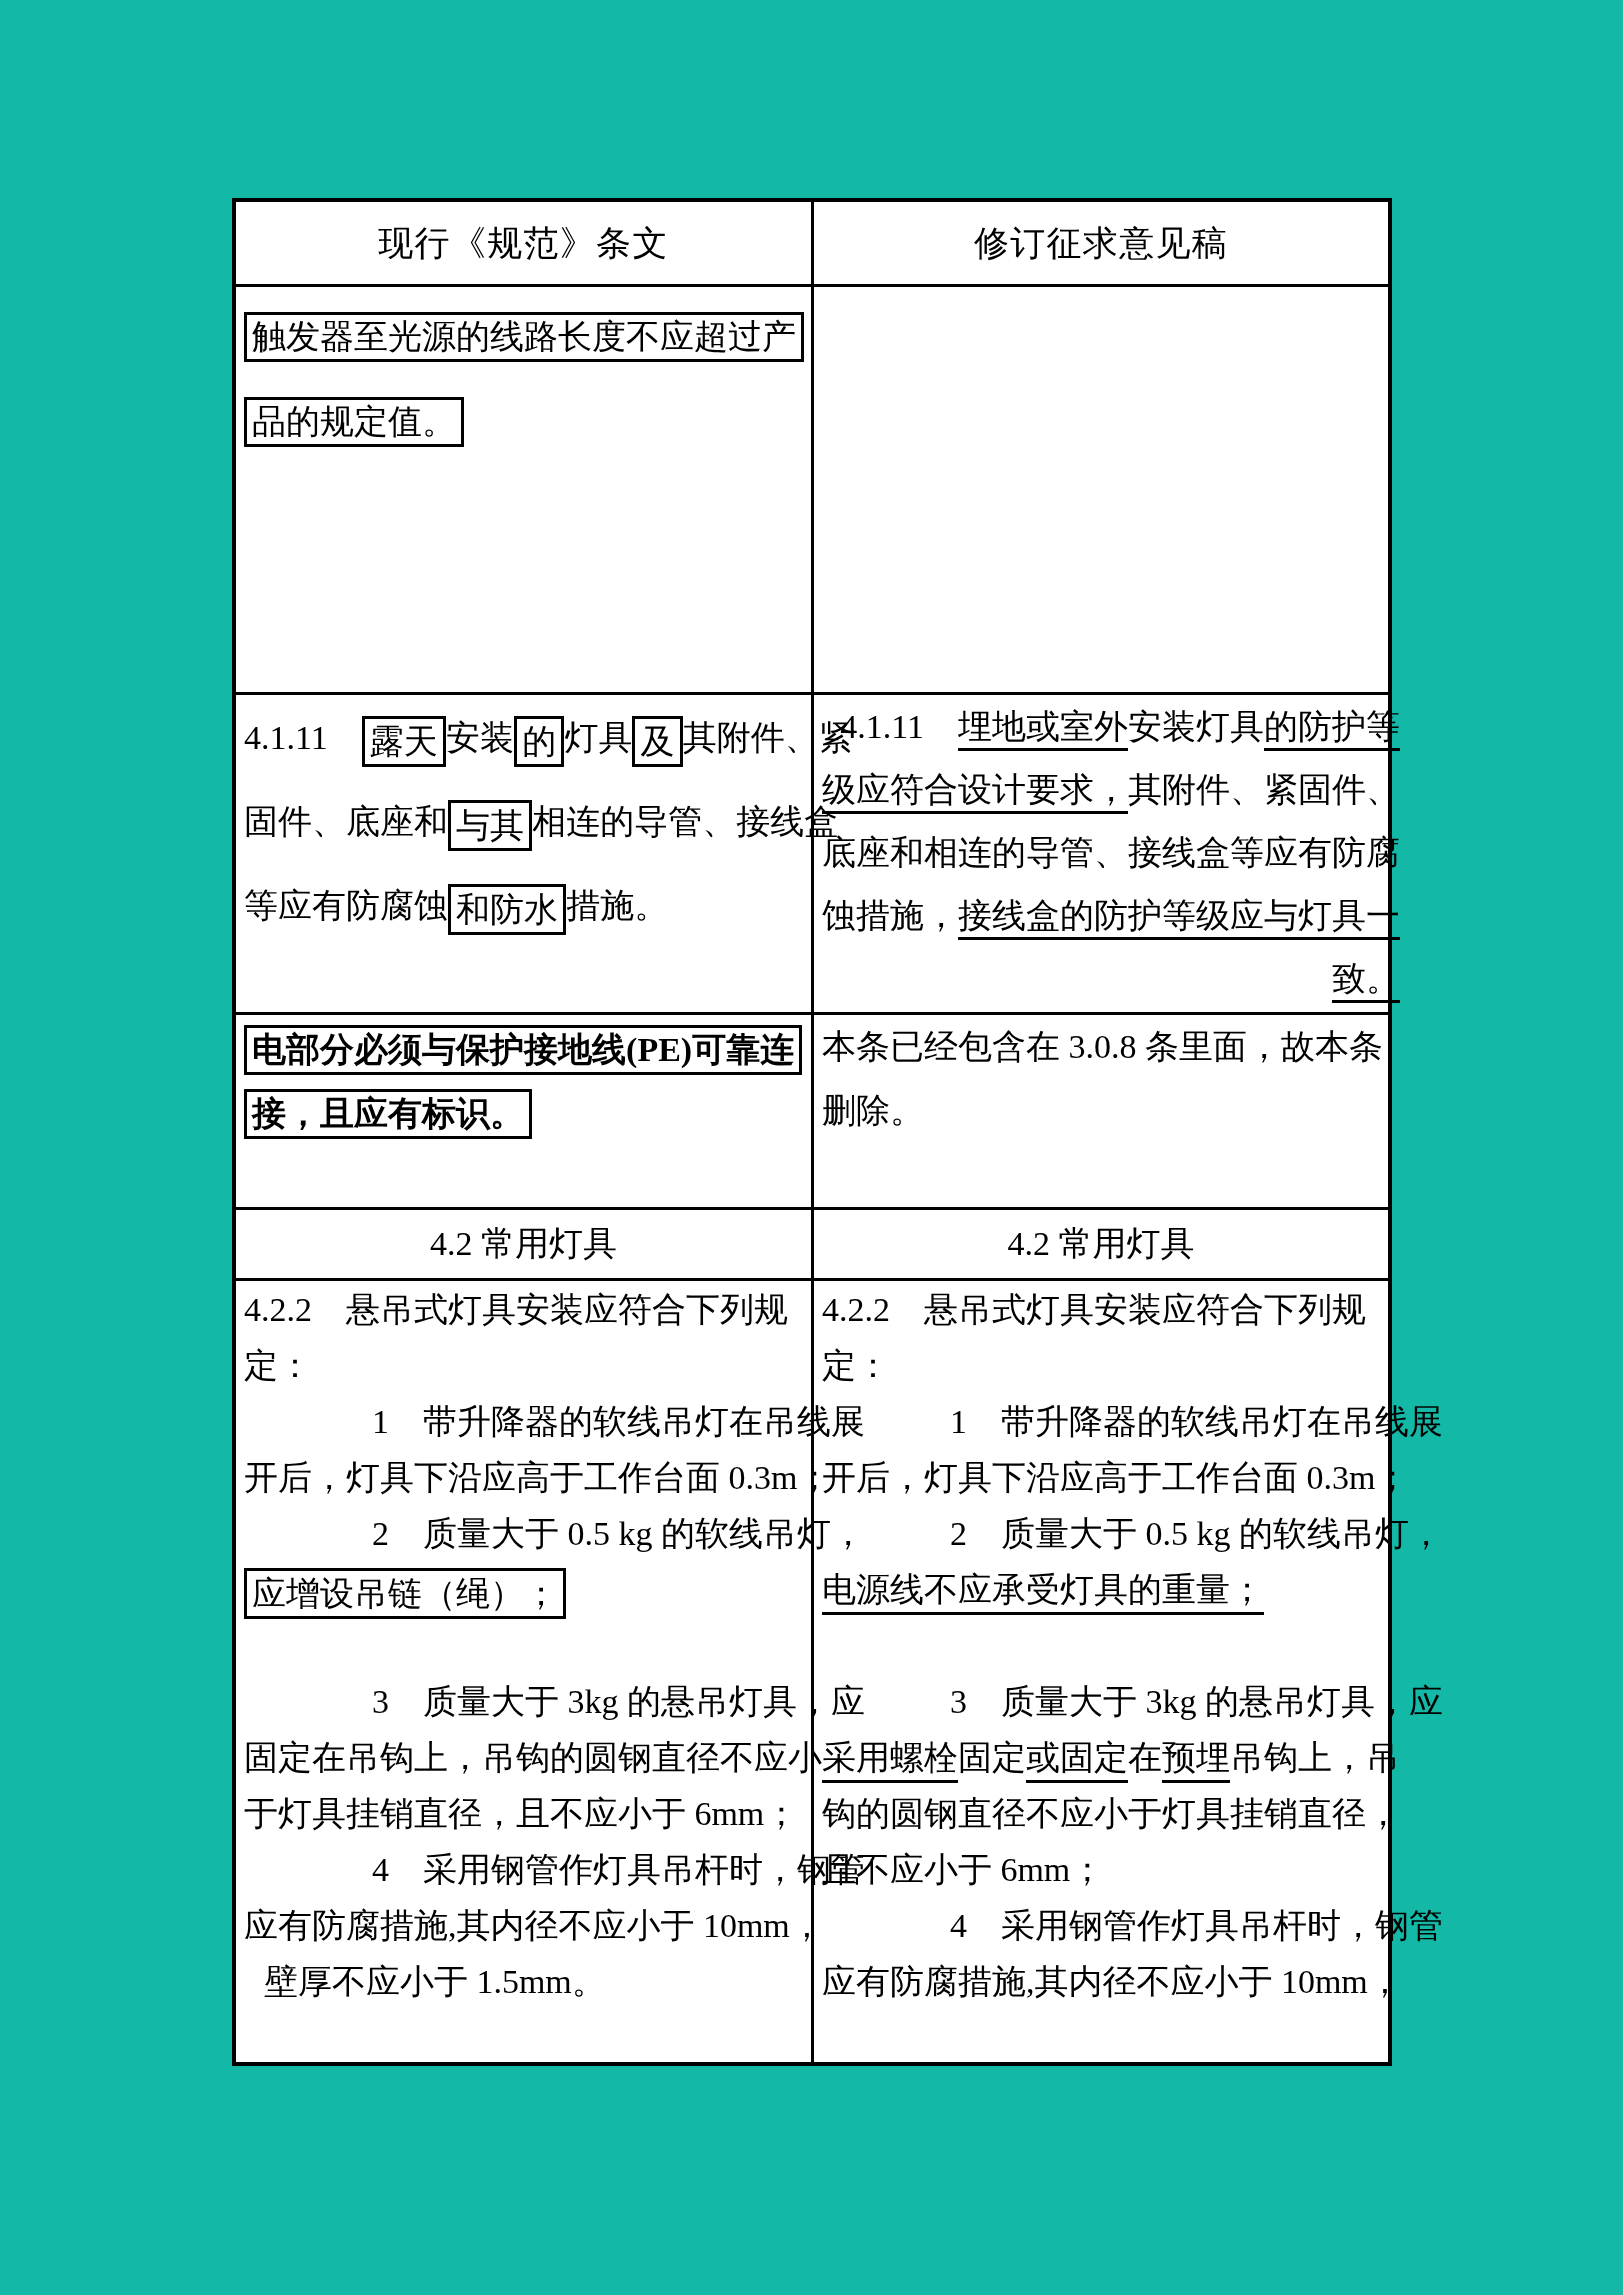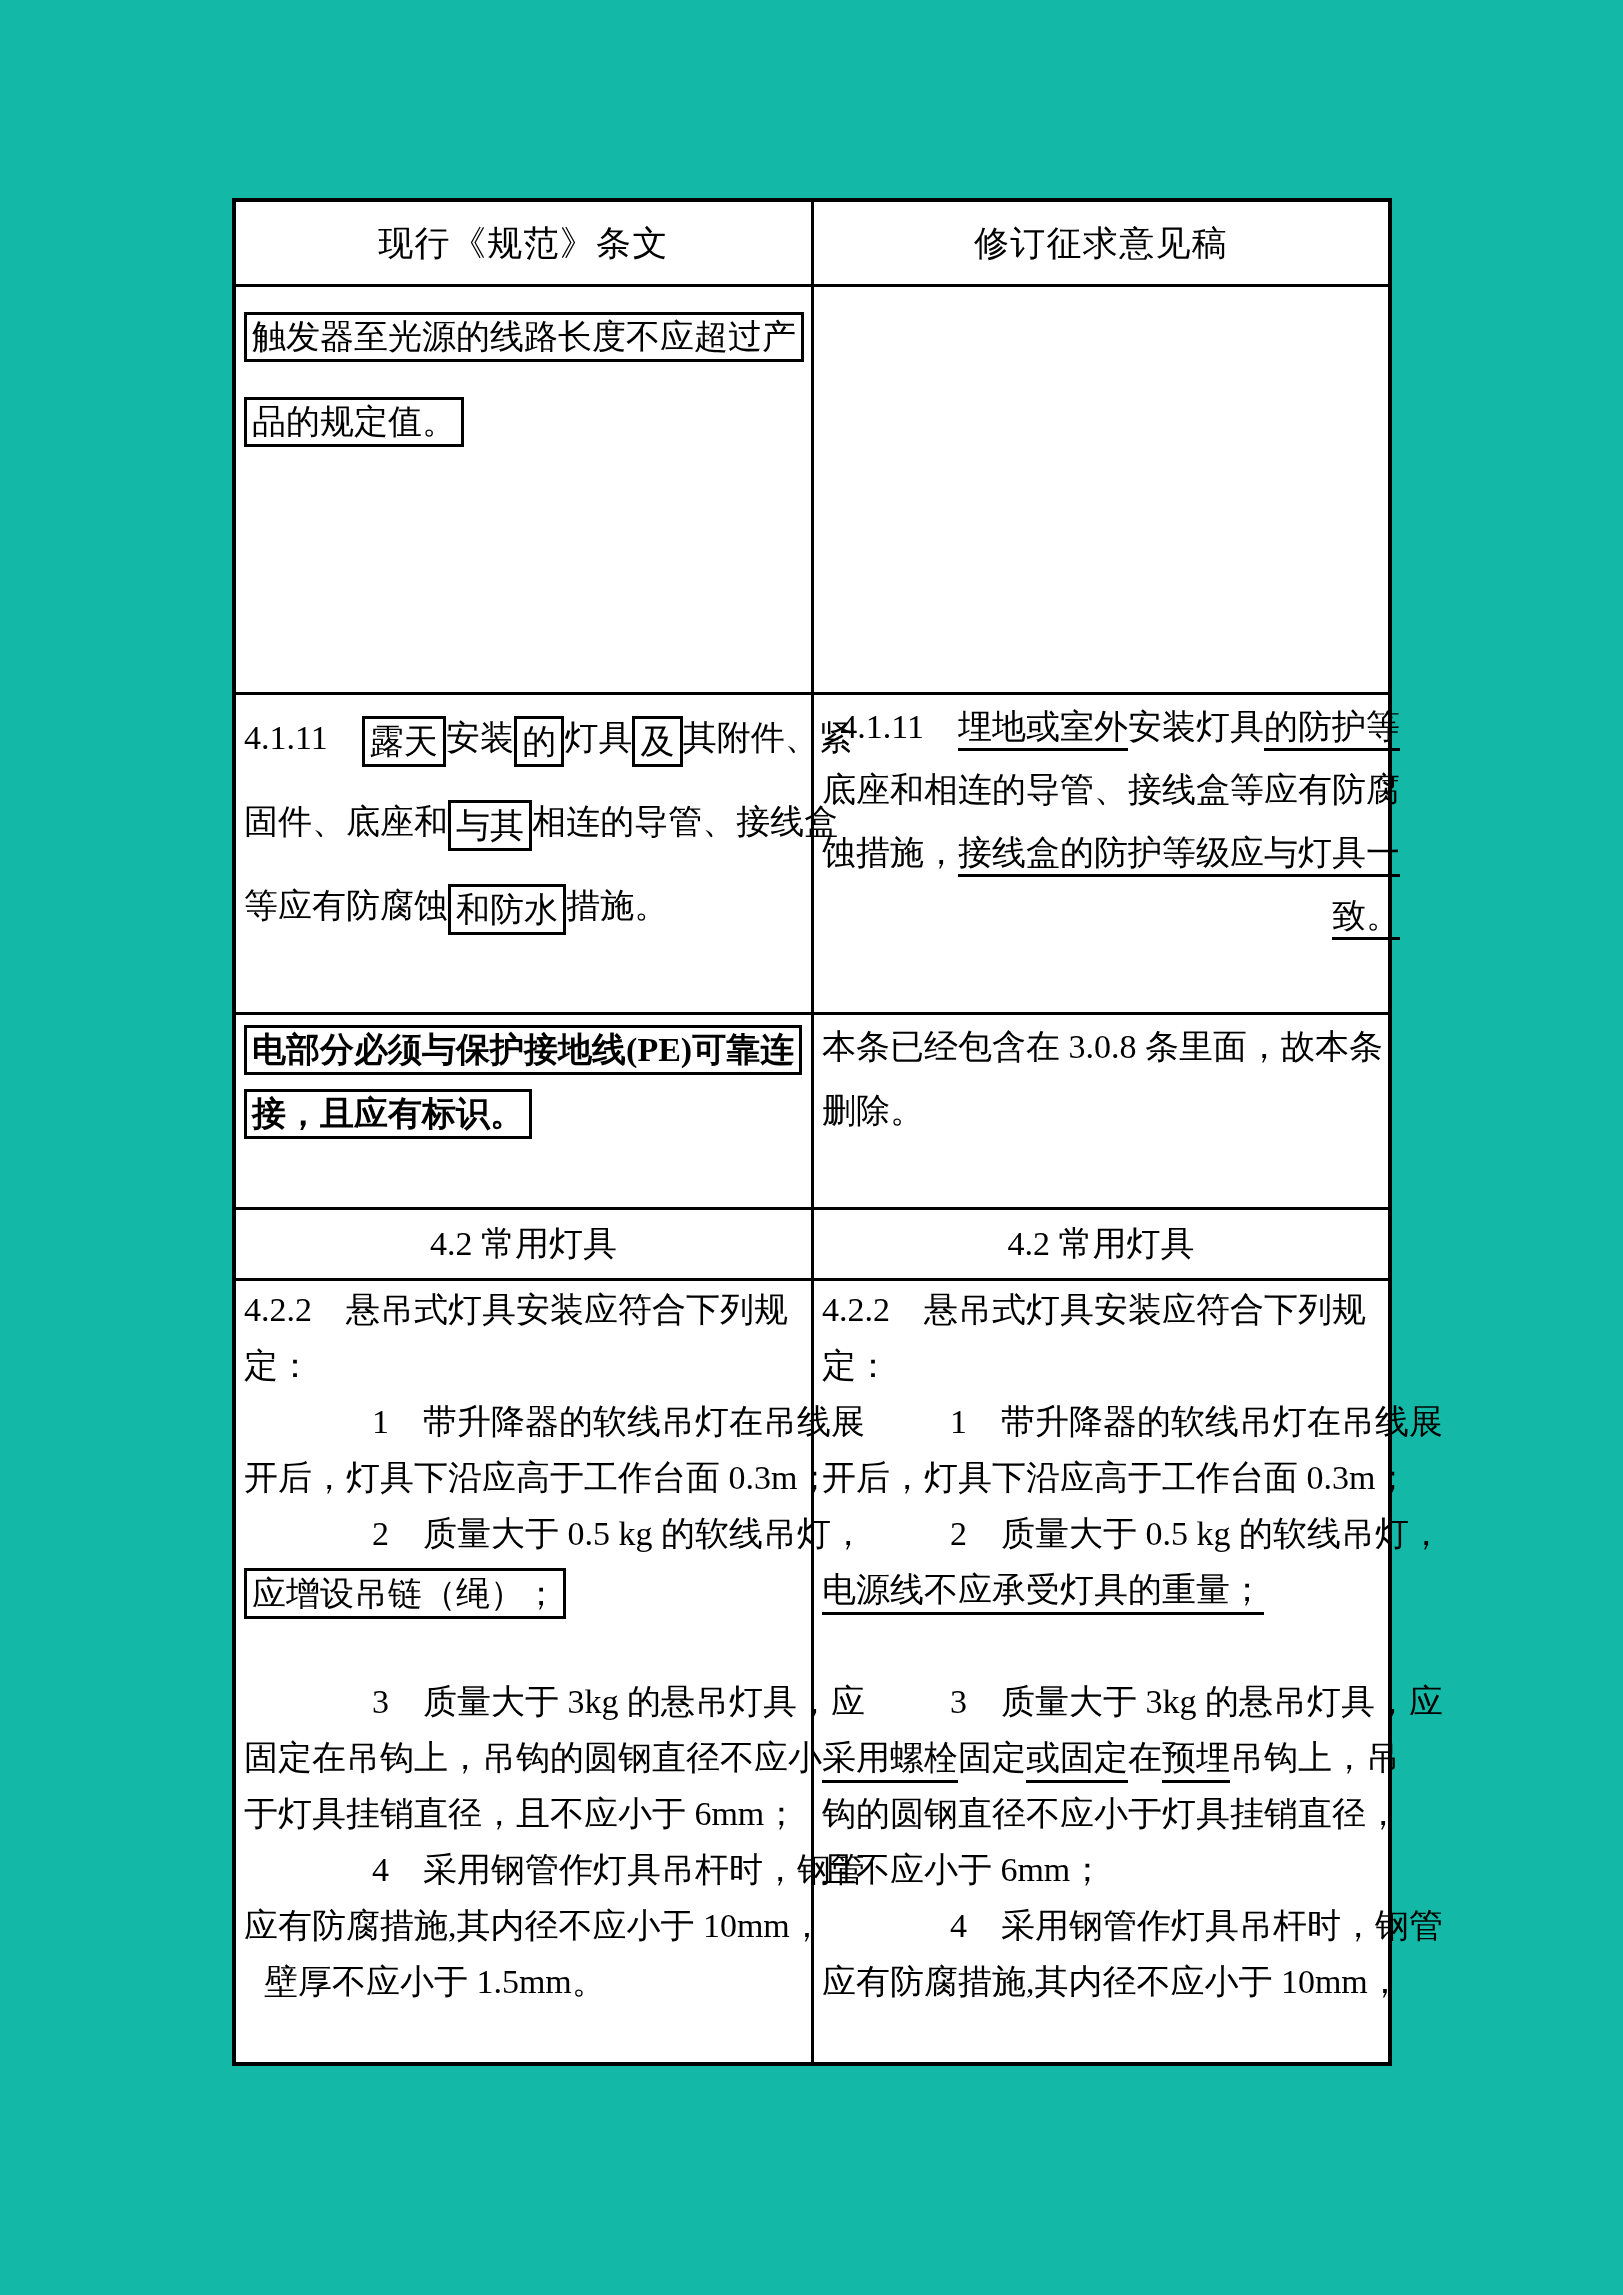--- a/index.html
+++ b/index.html
@@ -45,20 +45,21 @@
         <div class="cell right" style="padding-top: 0px;"></div>
       </div>
       <div class="row" style="height: 317px;">
         <div class="cell left" style="padding-top: 1.3px;">
           <div class="line" style="height: 84px; line-height: 84px;"><span class="seg-p">4.1.11　</span><span class="seg-box">露天</span><span class="seg-p">安装</span><span class="seg-box">的</span><span class="seg-p">灯具</span><span class="seg-box">及</span><span class="seg-p">其附件、紧</span></div>
           <div class="line" style="height: 84px; line-height: 84px;"><span class="seg-p">固件、底座和</span><span class="seg-box">与其</span><span class="seg-p">相连的导管、接线盒</span></div>
           <div class="line" style="height: 84px; line-height: 84px;"><span class="seg-p">等应有防腐蚀</span><span class="seg-box">和防水</span><span class="seg-p">措施。</span></div>
         </div>
         <div class="cell right" style="padding-top: 0px; text-align: right;">
           <div class="line" style="height: 63px; line-height: 63px;"><span class="seg-p">4.1.11　</span><span class="seg-u">埋地或室外</span><span class="seg-p">安装灯具</span><span class="seg-u">的防护等</span></div>
+          <div class="line" style="height: 63px; line-height: 63px;"><span class="seg-u">级应符合设计要求，</span><span class="seg-p">其附件、紧固件、</span></div>
           <div class="line" style="height: 63px; line-height: 63px;"><span class="seg-p">底座和相连的导管、接线盒等应有防腐</span></div>
           <div class="line" style="height: 63px; line-height: 63px;"><span class="seg-p">蚀措施，</span><span class="seg-u">接线盒的防护等级应与灯具一</span></div>
           <div class="line" style="height: 63px; line-height: 63px;"><span class="seg-u">致。</span></div>
         </div>
       </div>
       <div class="row" style="height: 192px;">
         <div class="cell left bold" style="padding-top: 0px;">
           <div class="line" style="height: 64px; line-height: 64px;"><span class="seg-box">电部分必须与保护接地线(PE)可靠连</span></div>
           <div class="line" style="height: 64px; line-height: 64px;"><span class="seg-box">接，且应有标识。</span></div>
         </div>

